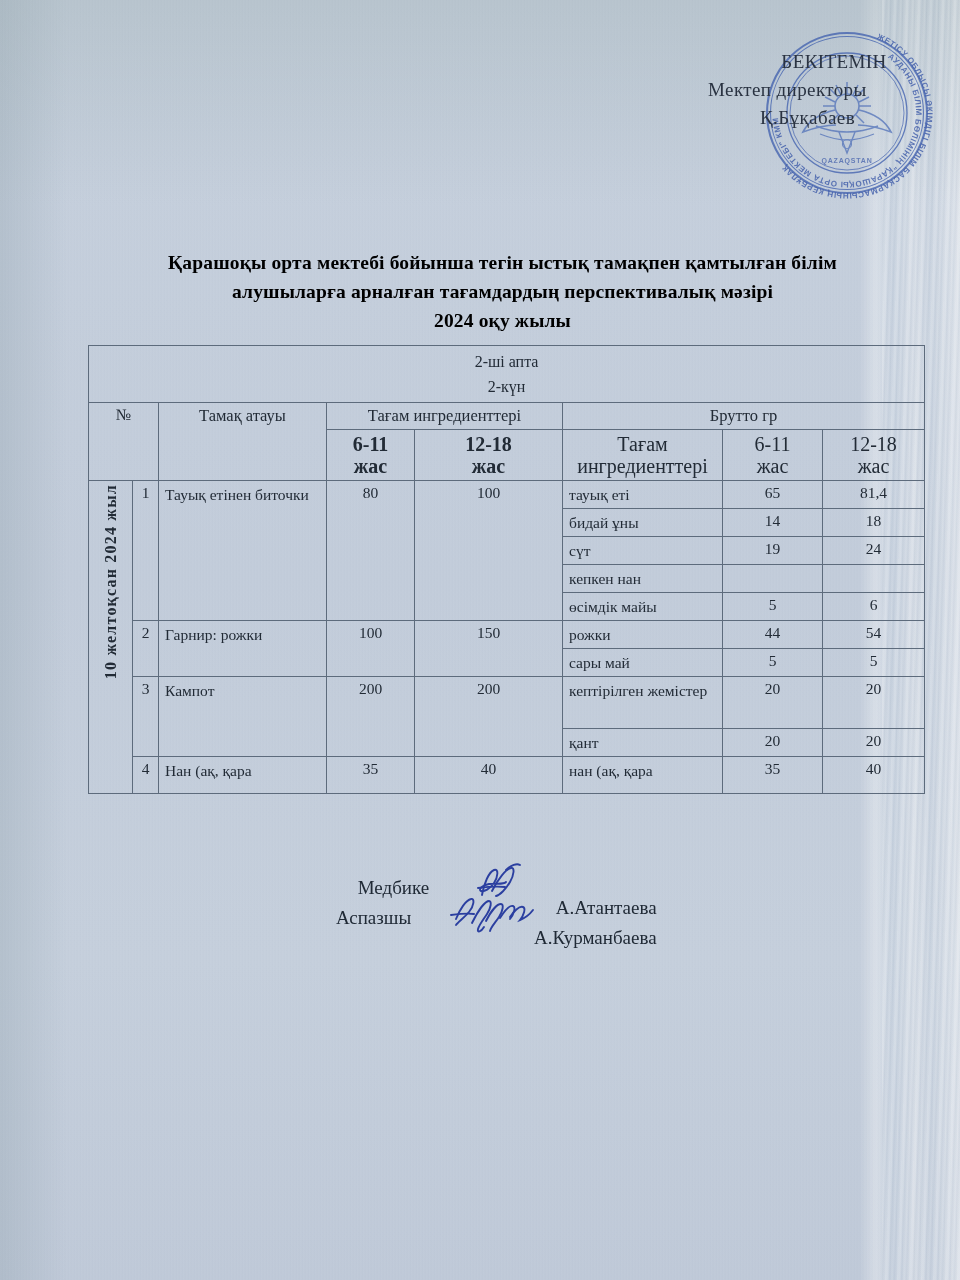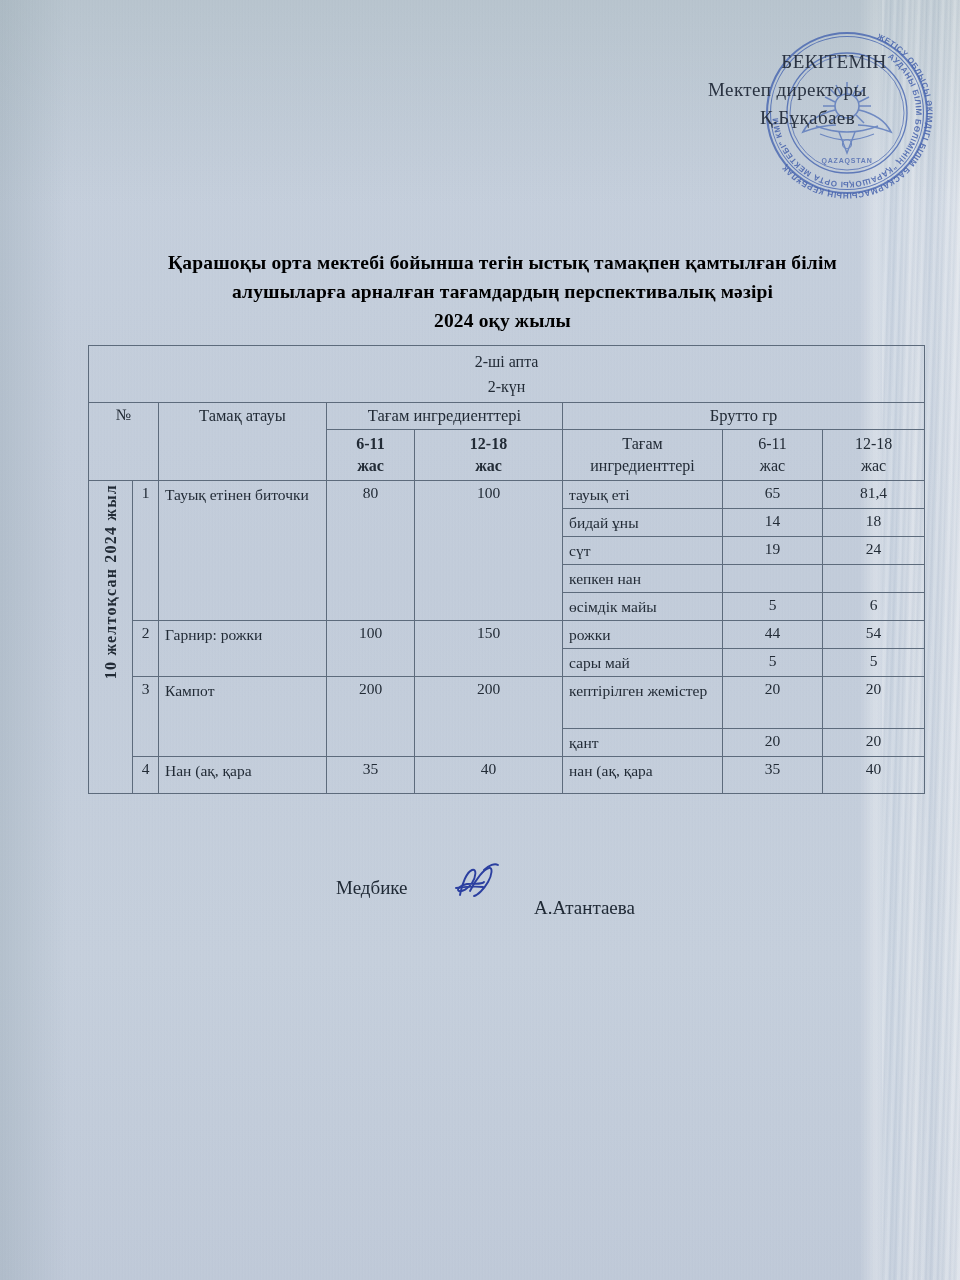--- a/index.html
+++ b/index.html
@@ -135,21 +135,21 @@
     padding: 7px 0 9px 0;
     height: 44px;
   }
   .grp-head {
     text-align: center;
     font-size: 16.5px;
     padding: 4px 0 5px 0;
   }
   .col-head {
     text-align: center;
-    font-size: 16px;
+    font-size: 20px;
     line-height: 22px;
     padding: 5px 4px 22px 4px;
   }
   .col-head.bold { font-weight: bold; }
   .num-head {
     text-align: center;
     font-size: 16px;
     vertical-align: middle;
   }
   .name-head {
@@ -426,15 +426,31 @@
           <g fill="none" stroke="#2b3fa0" stroke-width="1.9" stroke-linecap="round">
             <path d="M12,34 C14,22 19,11 24,9 C29,7 28,16 24,22 C20,28 14,31 11,30 C8,29 12,24 19,23 C26,22 33,24 36,21"></path>
             <path d="M22,30 C28,18 36,8 41,7 C45,6 44,14 40,21 C36,28 30,34 26,35"></path>
             <path d="M8,27 C16,26 27,25 35,26"></path>
             <path d="M36,9 C41,4 47,2 50,4"></path>
           </g>
         </svg>
       </span>
       <span class="sig-name">А.Атантаева</span>
     </div>
+    <div class="sig-row">
+      <span class="sig-role">Аспазшы</span>
+      <span class="sig-mark">
+        <svg width="96" height="46" viewBox="0 0 96 46">
+          <g fill="none" stroke="#2b3fa0" stroke-width="1.9" stroke-linecap="round">
+            <path d="M8,28 C12,18 18,9 23,8 C27,7 26,15 21,21 C16,27 10,31 8,34"></path>
+            <path d="M3,24 C11,23 19,22 26,23"></path>
+            <path d="M24,32 C30,20 37,10 41,10 C44,10 43,17 39,23 C35,29 31,34 30,38 C29,42 33,41 36,36"></path>
+            <path d="M38,30 C43,20 49,13 53,13 C56,13 55,20 51,26 C47,32 43,36 42,40"></path>
+            <path d="M52,27 C57,19 62,14 65,15 C68,16 66,23 62,28"></path>
+            <path d="M62,26 C67,19 72,15 75,16 C78,17 76,24 72,29 C77,27 82,23 85,19"></path>
+          </g>
+        </svg>
+      </span>
+      <span class="sig-name">А.Курманбаева</span>
+    </div>
   </div>
 
 </div>
 
 </body></html>

